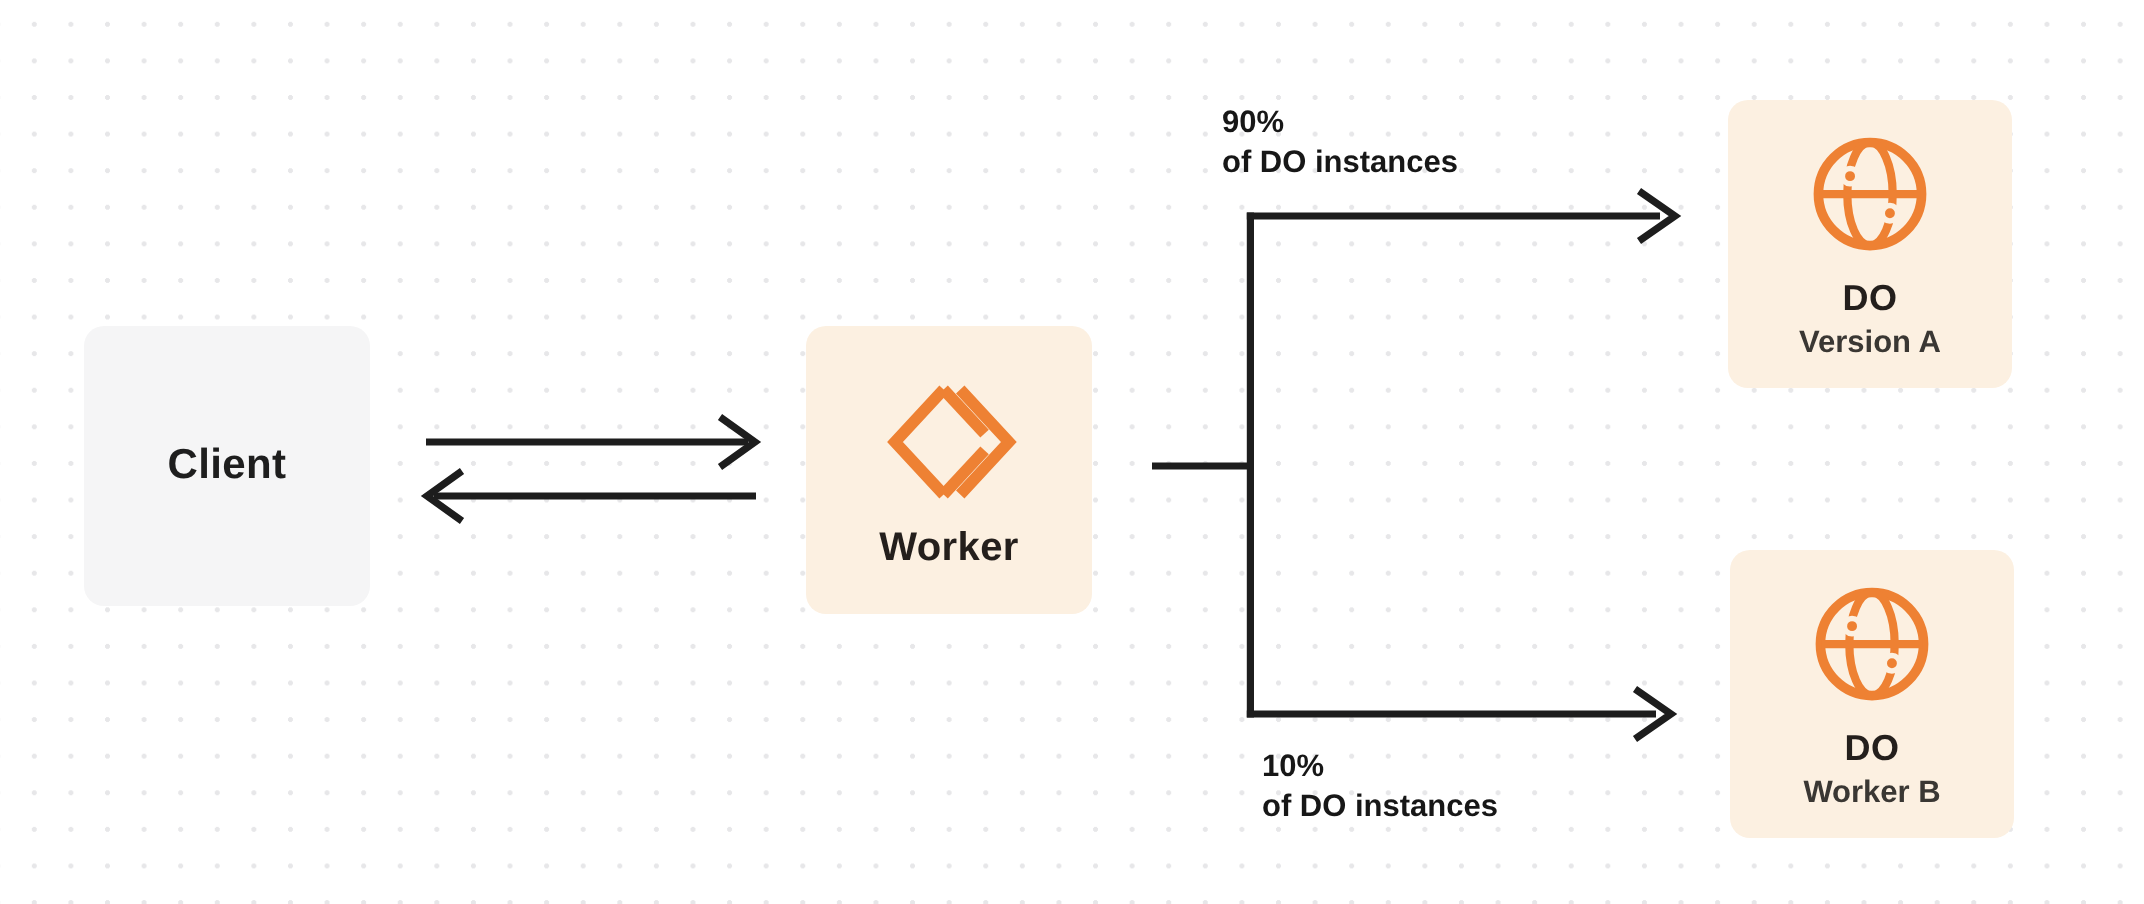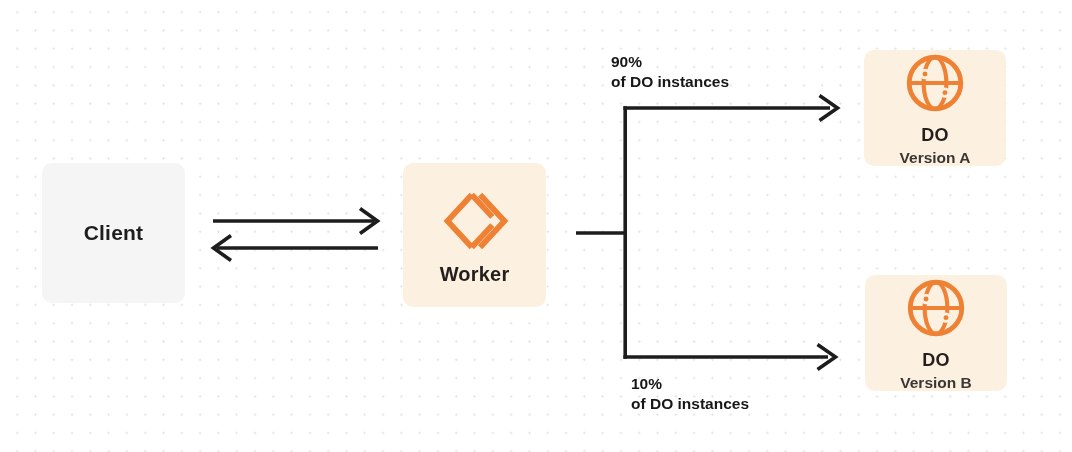--- a/index.html
+++ b/index.html
@@ -20,21 +20,21 @@
     display:flex;flex-direction:column;
     align-items:center;justify-content:center;
     text-align:center;
   }
   .node-gray{background:#f5f5f6;}
   .node-cream{background:#fcf0e1;}
   .client-node{left:42px;top:163px;width:143px;height:140px;}
   .client-label{font-size:21px;font-weight:700;color:#1e1e1e;letter-spacing:.2px;}
   .worker-node{left:403px;top:163px;width:143px;height:140px;padding-top:4px;}
   .worker-label{font-size:20px;font-weight:700;color:#241f1c;margin-top:10px;letter-spacing:.2px;}
-  .do-node{width:142px;height:116px;}
+  .do-node{width:142px;height:144px;}
   .do-a-node{left:864px;top:50px;}
   .do-b-node{left:865px;top:275px;}
   .do-title{font-size:18px;font-weight:700;color:#241f1c;margin-top:9px;letter-spacing:.3px;}
   .do-subtitle{font-size:15.5px;font-weight:700;color:#3a3733;margin-top:3px;}
   .edge-label{
     position:absolute;width:220px;
     font-size:15.5px;font-weight:700;color:#171717;line-height:20px;
   }
   .edge-label-top{left:611px;top:52px;}
   .edge-label-bottom{left:631px;top:374px;}
@@ -102,21 +102,21 @@
     <span class="icon-wrap">
       <svg width="66" height="66" viewBox="0 0 96 96" fill="none" stroke="#ee8133" stroke-width="7">
         <circle cx="48" cy="48" r="37.5"></circle>
         <ellipse cx="48" cy="48" rx="16.5" ry="37.5" stroke-width="6"></ellipse>
         <path d="M11 48 L85 48" stroke-width="6"></path>
         <circle cx="33.5" cy="35" r="5.6" fill="#ee8133" stroke="#fcf0e1" stroke-width="4"></circle>
         <circle cx="62.5" cy="62" r="5.6" fill="#ee8133" stroke="#fcf0e1" stroke-width="4"></circle>
       </svg>
     </span>
     <span class="do-title">DO</span>
-    <span class="do-subtitle">Version B</span>
+    <span class="do-subtitle">Worker B</span>
   </div>
 
   <div class="edge-label edge-label-top">
     <div>90%</div>
     <div>of DO instances</div>
   </div>
   <div class="edge-label edge-label-bottom">
     <div>10%</div>
     <div>of DO instances</div>
   </div>

